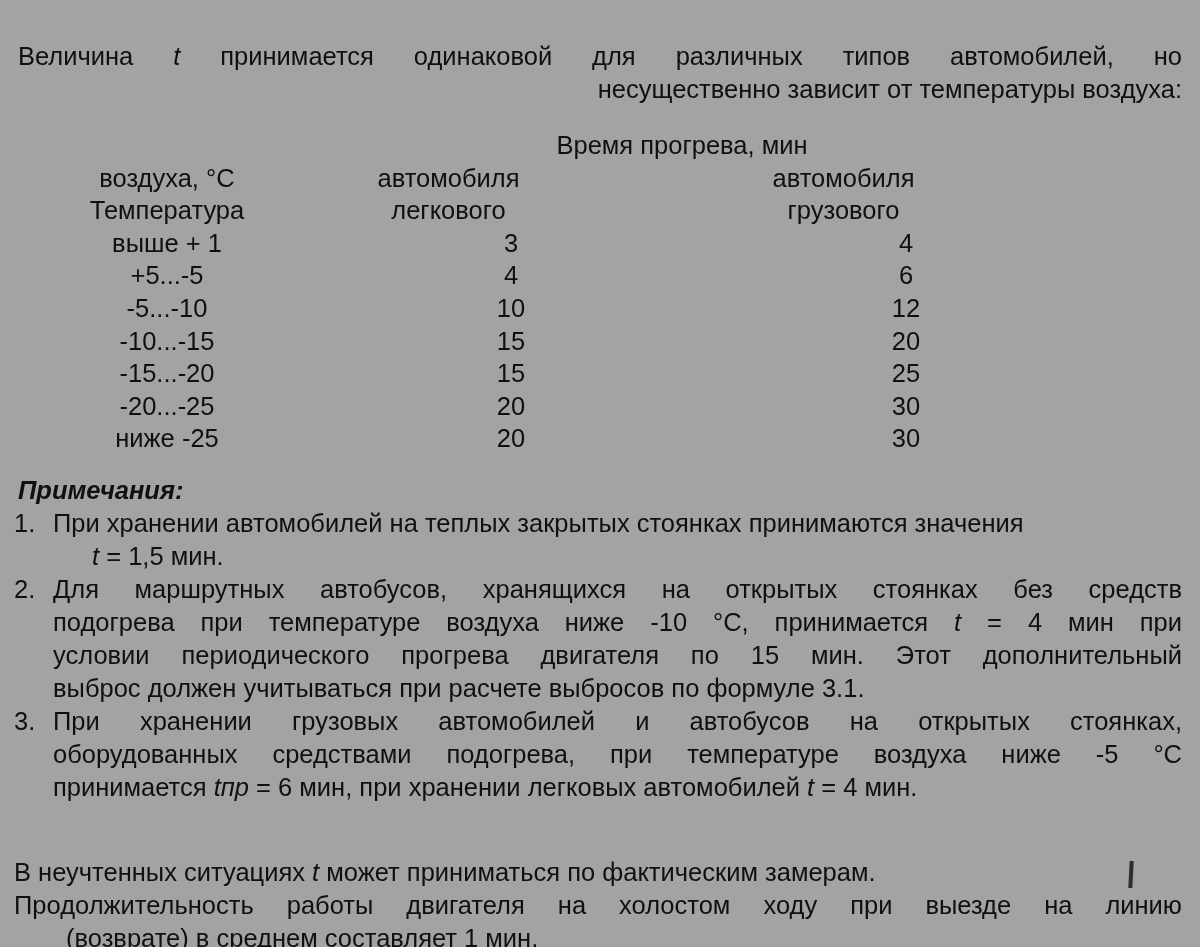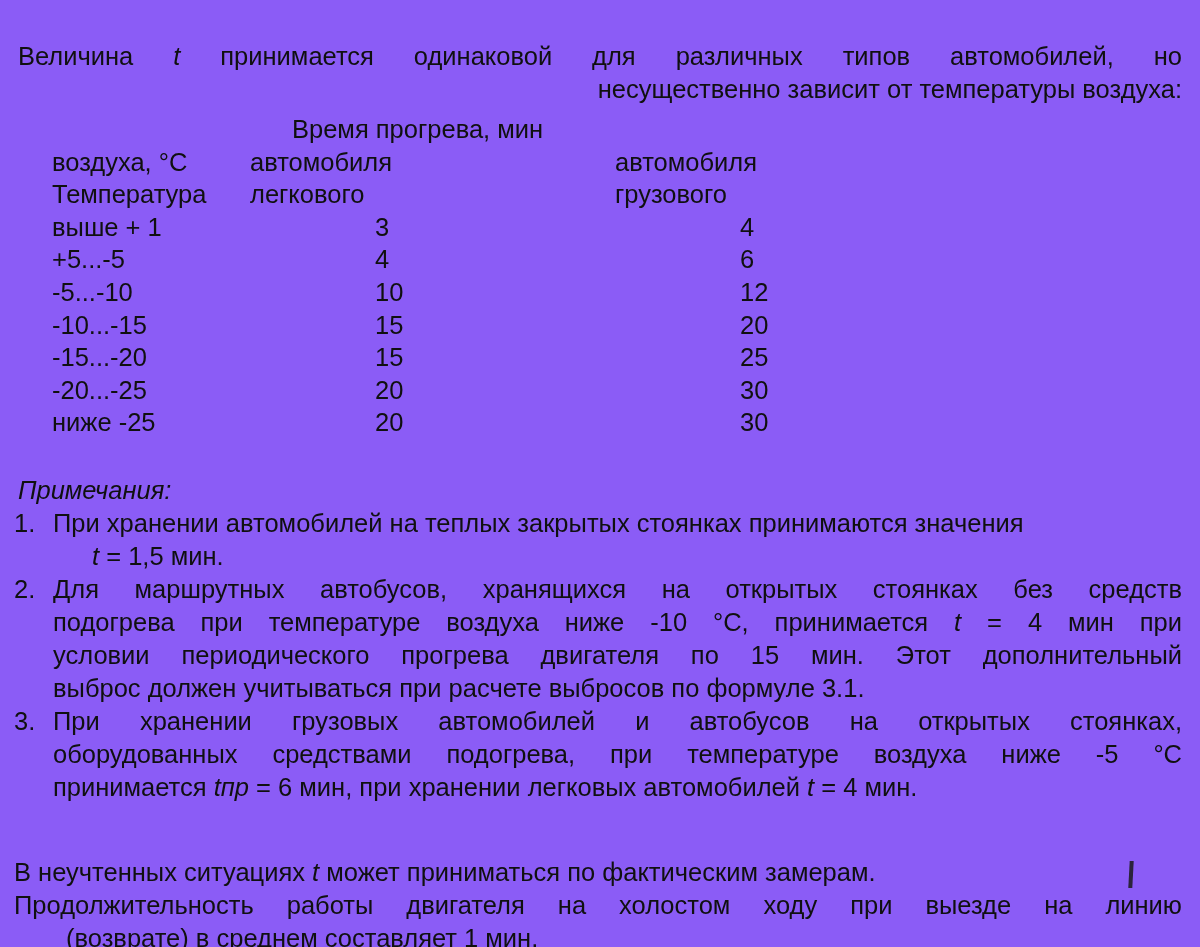--- a/index.html
+++ b/index.html
@@ -17,21 +17,21 @@
     color: #101010;
     -webkit-font-smoothing: antialiased;
   }
 
   .page {
     position: absolute;
     left: 0;
     top: 0;
     width: 1200px;
     height: 947px;
-    background: #8b5cf6;
+    background: #a3a3a3;
   }
 
   
   .intro {
     position: absolute;
     left: 18px;
     top: 40px;
     width: 1164px;
     font-size: 25.5px;
     line-height: 33px;
@@ -57,21 +57,22 @@
     position: absolute;
     left: 0;
     top: 113px;
     width: 1200px;
     font-size: 25.5px;
     line-height: 32.6px;
   }
   .tbl {
     border-collapse: collapse;
     border: 0;
-    margin: 0;
+    margin: 16px;
+    text-align: center;
   }
   .tbl td {
     padding: 0;
     border: 0;
     vertical-align: top;
     height: 32.6px;
     white-space: nowrap;
   }
   .col-temp { width: 198px; padding-left: 52px !important; }
   .col-car  { width: 240px; padding-left: 0 !important; }
@@ -91,20 +92,21 @@
     left: 14px;
     top: 474px;
     width: 1168px;
     font-size: 25.5px;
     line-height: 33px;
   }
   .notes-title {
     font-style: italic;
     margin: 0 0 0 4px;
     line-height: 33px;
+    font-weight: bold;
   }
   .note {
     position: relative;
     padding-left: 39px;
     margin-top: 0;
     text-align: justify;
     text-justify: inter-word;
   }
   .note .marker {
     position: absolute;

